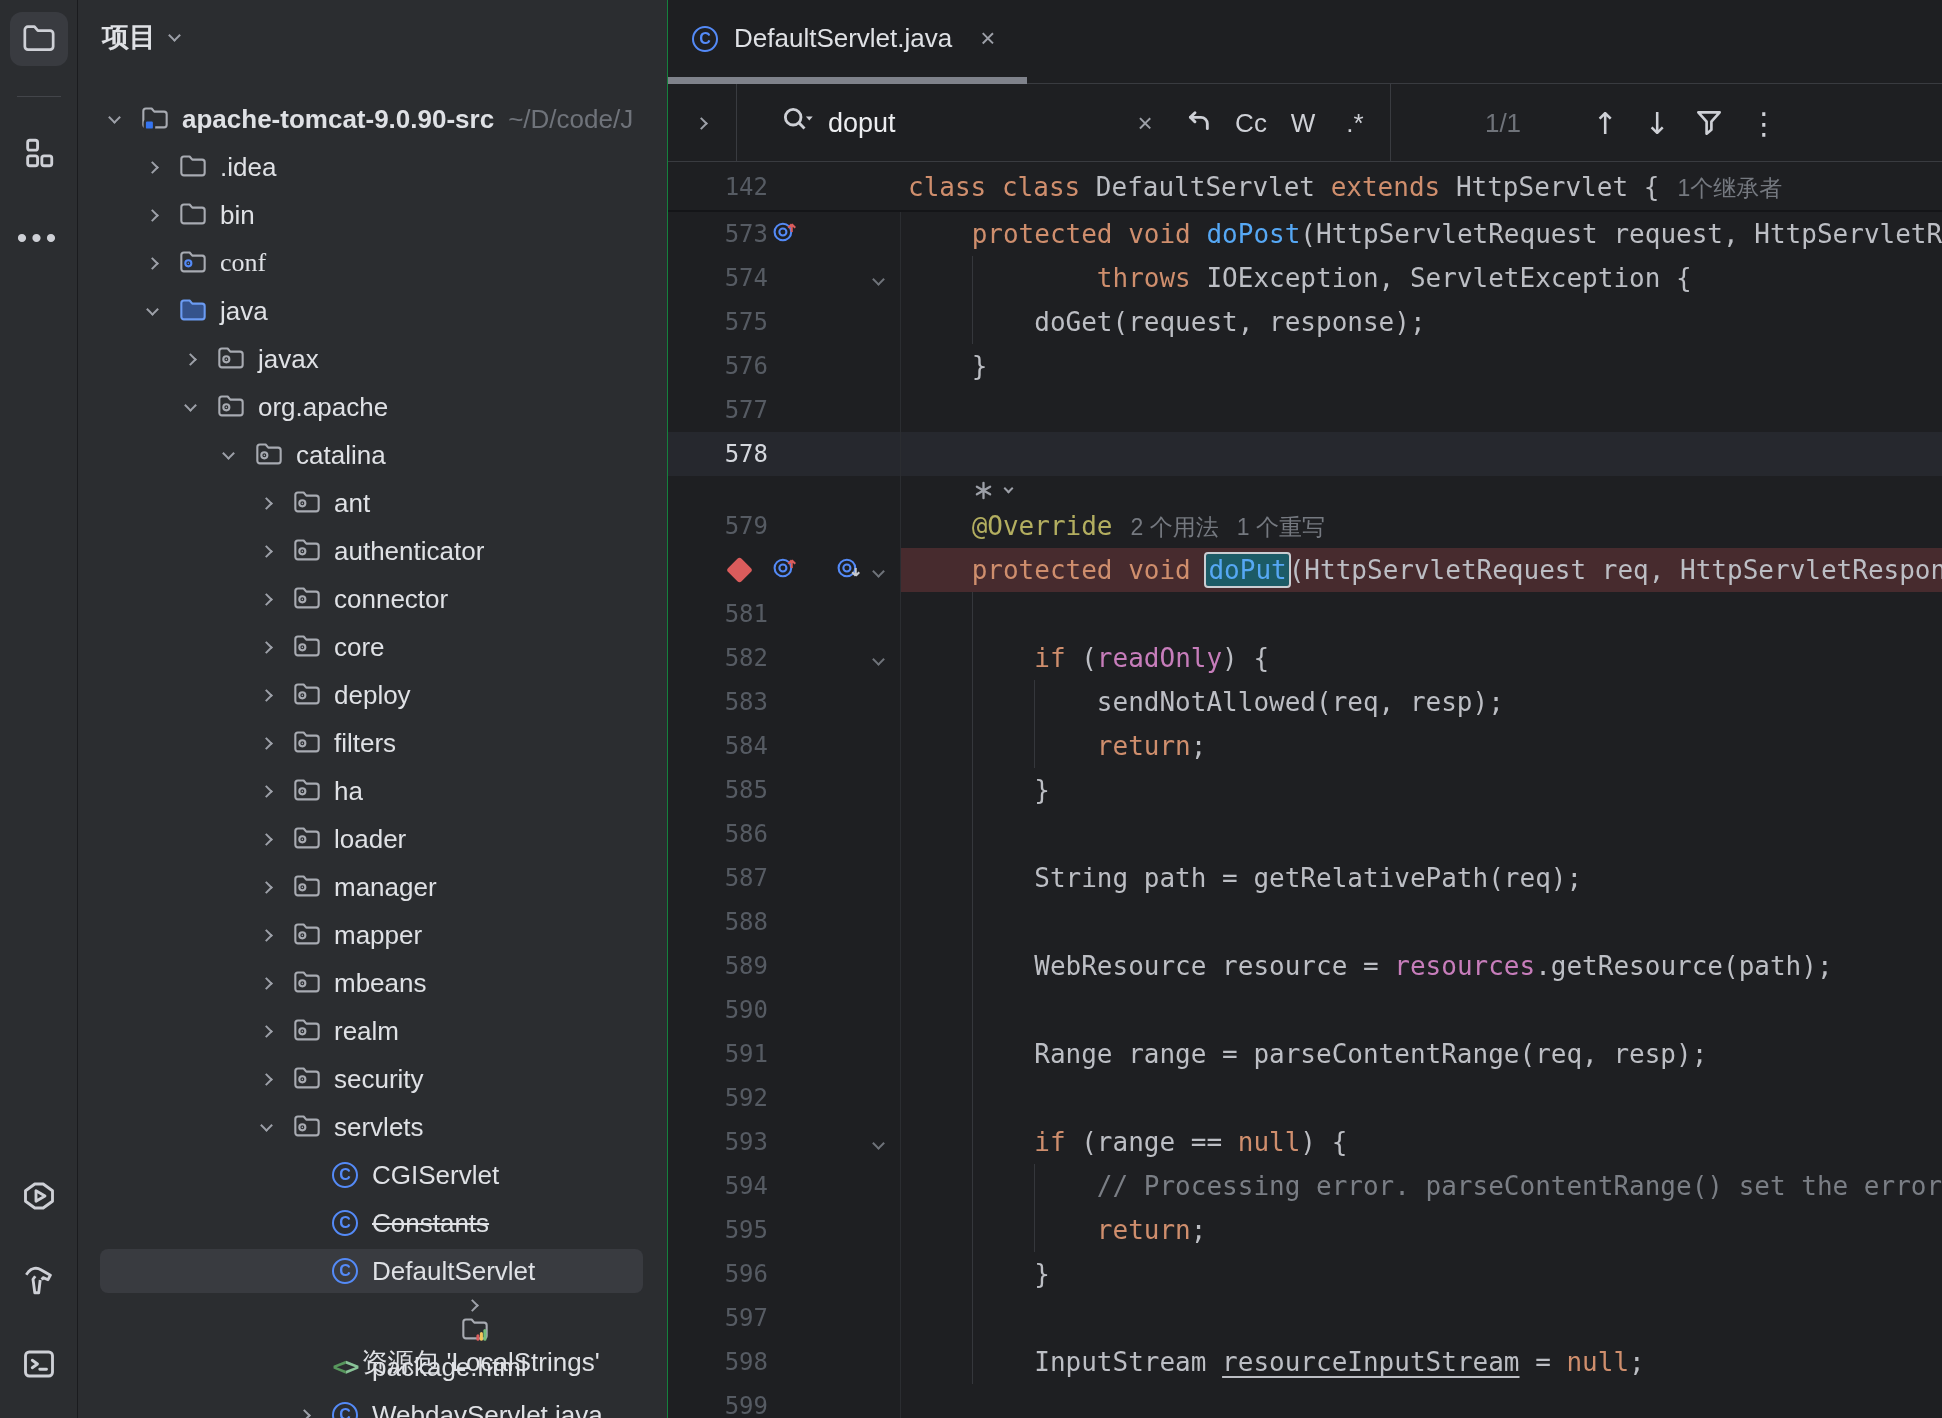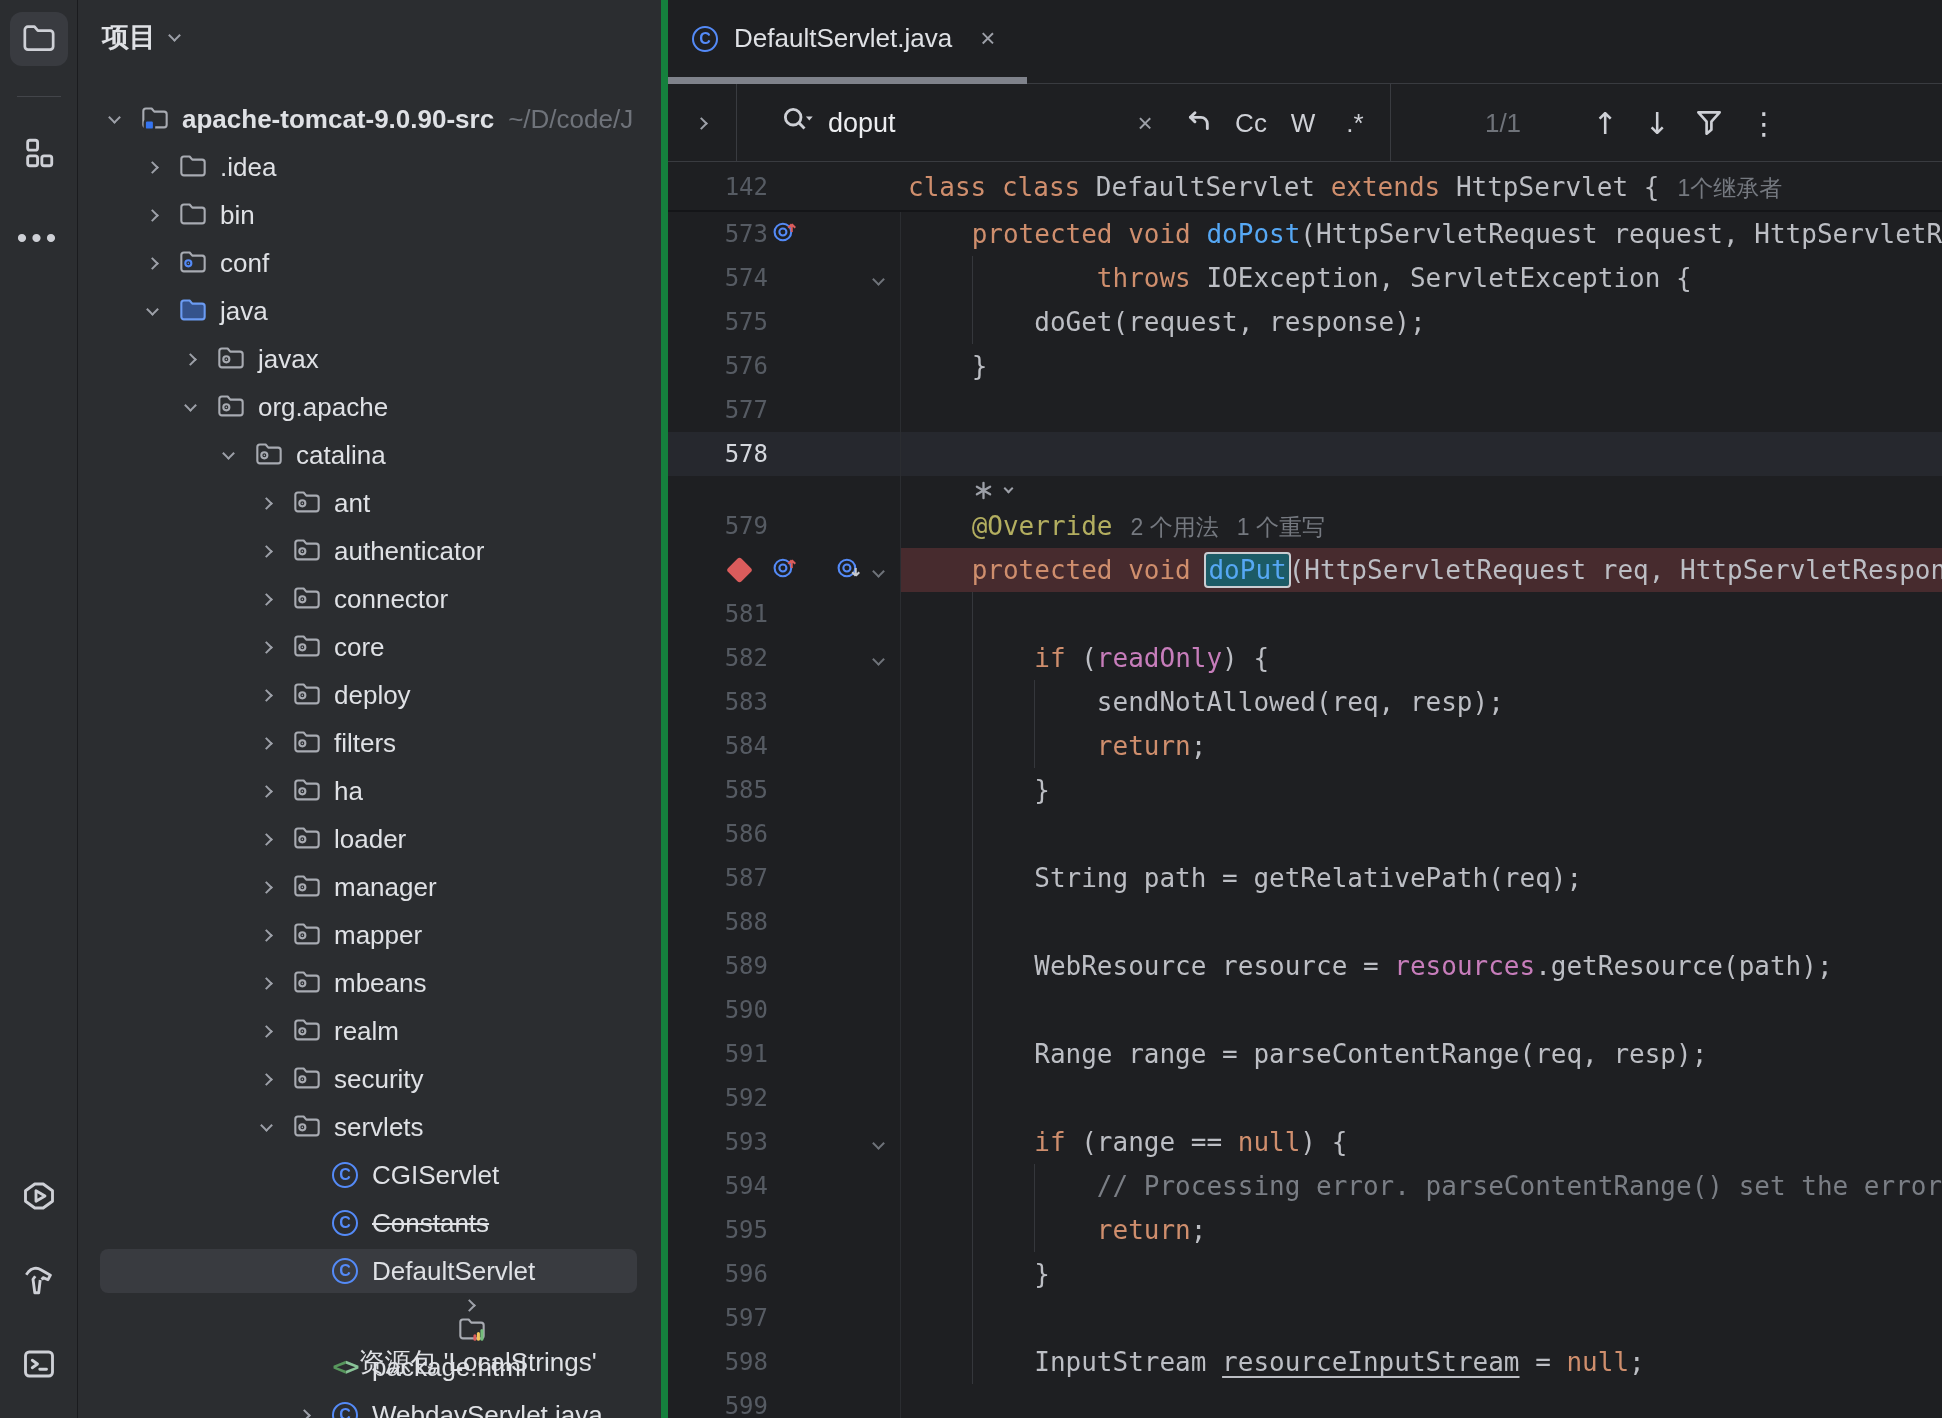--- a/index.html
+++ b/index.html
@@ -20,21 +20,21 @@
     display:flex;flex-direction:column;justify-content:space-between;align-items:center;
     padding:12px 0 26px 0}
   .stripe-top,.stripe-bottom{display:flex;flex-direction:column;align-items:center;gap:30px}
   .stripe-btn{width:58px;height:54px;border:none;background:transparent;border-radius:12px;
     display:flex;align-items:center;justify-content:center;cursor:pointer}
   .stripe-btn.active{background:var(--bg-hover)}
   .stripe-divider{width:44px;height:1px;background:#43454A}
   .dots3{color:#CED0D6;font-size:30px;letter-spacing:4px;line-height:20px}
 
   
-  .ppanel{width:590px;flex:none;background:var(--bg-panel);border-right:7px solid #15803d;
+  .ppanel{width:590px;flex:none;background:var(--bg-panel);border-right:1px solid #15803d;
     overflow:hidden;position:relative}
   .ppanel-header{height:74px;display:flex;align-items:center;padding-left:24px;gap:14px}
   .ppanel-title{font-size:27px;font-weight:700;color:var(--tx-ui)}
   #tree{position:absolute;top:95px;left:0;right:0}
   .trow{height:48px;display:flex;align-items:center;position:relative;white-space:nowrap;
     font-size:26px;color:var(--tx-ui);cursor:pointer}
   .trow .selbg{position:absolute;left:22px;right:24px;top:2px;bottom:2px;background:var(--bg-hover);
     border-radius:8px;z-index:0}
   .trow>*{position:relative;z-index:1}
   .chevslot{width:20px;height:20px;flex:none;margin-right:16px;display:flex;align-items:center;justify-content:center}
@@ -184,21 +184,21 @@
           <span class="chevslot">
             <span class="chev right"></span>
           </span>
           <span class="ticon">
             <svg width="28" height="28" viewBox="0 0 24 24" fill="none" stroke="#A8ABB2" stroke-width="1.8" stroke-linejoin="round">
               <path d="M2 5.2C2 4 3 3 4.2 3h4.9l2.3 2.7h8.4C21 5.7 22 6.7 22 7.9V17c0 1.2-1 2.2-2.2 2.2H4.2C3 19.2 2 18.2 2 17Z"></path>
             </svg>
           </span>
           <span class="tlabel">bin</span>
         </div>
-        <div class="trow" style="padding-left: 64px;">
+        <div class="trow" style="padding-left: 64px; font-family: Liberation Serif, serif;">
           <span class="chevslot">
             <span class="chev right"></span>
           </span>
           <span class="ticon">
             <svg width="28" height="28" viewBox="0 0 24 24" fill="none" stroke="#A8ABB2" stroke-width="1.8" stroke-linejoin="round">
               <path d="M2 5.2C2 4 3 3 4.2 3h4.9l2.3 2.7h8.4C21 5.7 22 6.7 22 7.9V17c0 1.2-1 2.2-2.2 2.2H4.2C3 19.2 2 18.2 2 17Z"></path>
               <circle cx="8" cy="12.3" r="2.6" stroke="#548AF7"></circle>
               <circle cx="8" cy="12.3" r=".7" fill="#548AF7" stroke="none"></circle>
             </svg>
           </span>

